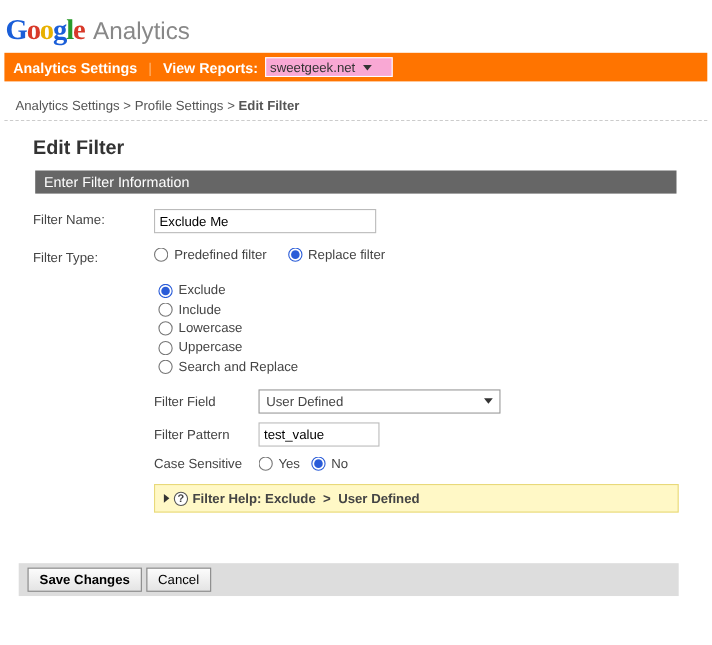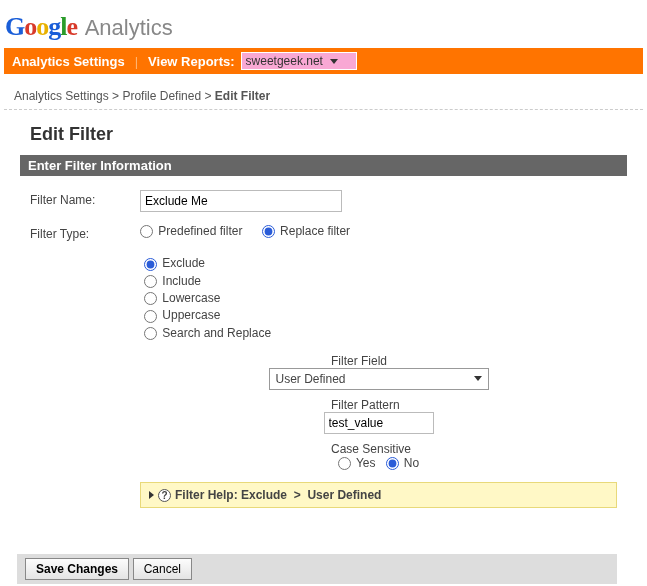--- a/index.html
+++ b/index.html
@@ -77,24 +77,24 @@
   .crumb-current { font-weight: bold; }
   .page-title {
     font-size: 18px;
     font-weight: bold;
     padding: 14px 0 10px 30px;
     color: #333;
   }
   .section-header {
     background: #666;
     color: #fff;
-    font-weight: bold;
+    font-weight: normal;
     font-size: 13px;
     padding: 3px 8px;
-    margin: 0 20px;
+    margin: 0 32px;
   }
   .form-area {
     padding: 14px 30px 10px 30px;
     font-size: 12px;
     color: #444;
   }
   .form-row {
     display: flex;
     align-items: flex-start;
     margin-bottom: 12px;
@@ -115,21 +115,20 @@
   .filter-name-input { width: 202px; }
   .radio-inline label { margin-right: 16px; }
   .radio-list { margin-top: 6px; }
   .radio-list div { margin: 3px 0; }
   .radio-list label { margin-left: 4px; }
   input[type="radio"] { vertical-align: middle; margin: 0 2px 0 0; accent-color: #2a5cd8;}
   .sub-row {
     display: flex;
     align-items: center;
     margin: 8px 0;
-    flex-direction: column;
   }
   .sub-label { width: 95px; }
   .select-box {
     border: 1px solid #999;
     padding: 3px 6px;
     width: 220px;
     background: #fff;
     display: flex;
     justify-content: space-between;
     align-items: center;
@@ -193,21 +192,21 @@
   <span>View Reports:</span>
   <span class="site-select">
     <span>sweetgeek.net</span>
     <span class="dropdown-arrow"></span>
   </span>
 </div>
 
 <div class="crumb-wrap">
   <a href="#" class="link">Analytics Settings</a>
   <span>&gt;</span>
-  <a href="#" class="link">Profile Defined</a>
+  <a href="#" class="link">Profile Settings</a>
   <span>&gt;</span>
   <span class="crumb-current">Edit Filter</span>
 </div>
 
 <div class="page-title">Edit Filter</div>
 
 <div class="section-header">Enter Filter Information</div>
 
 <div class="form-area">
 

